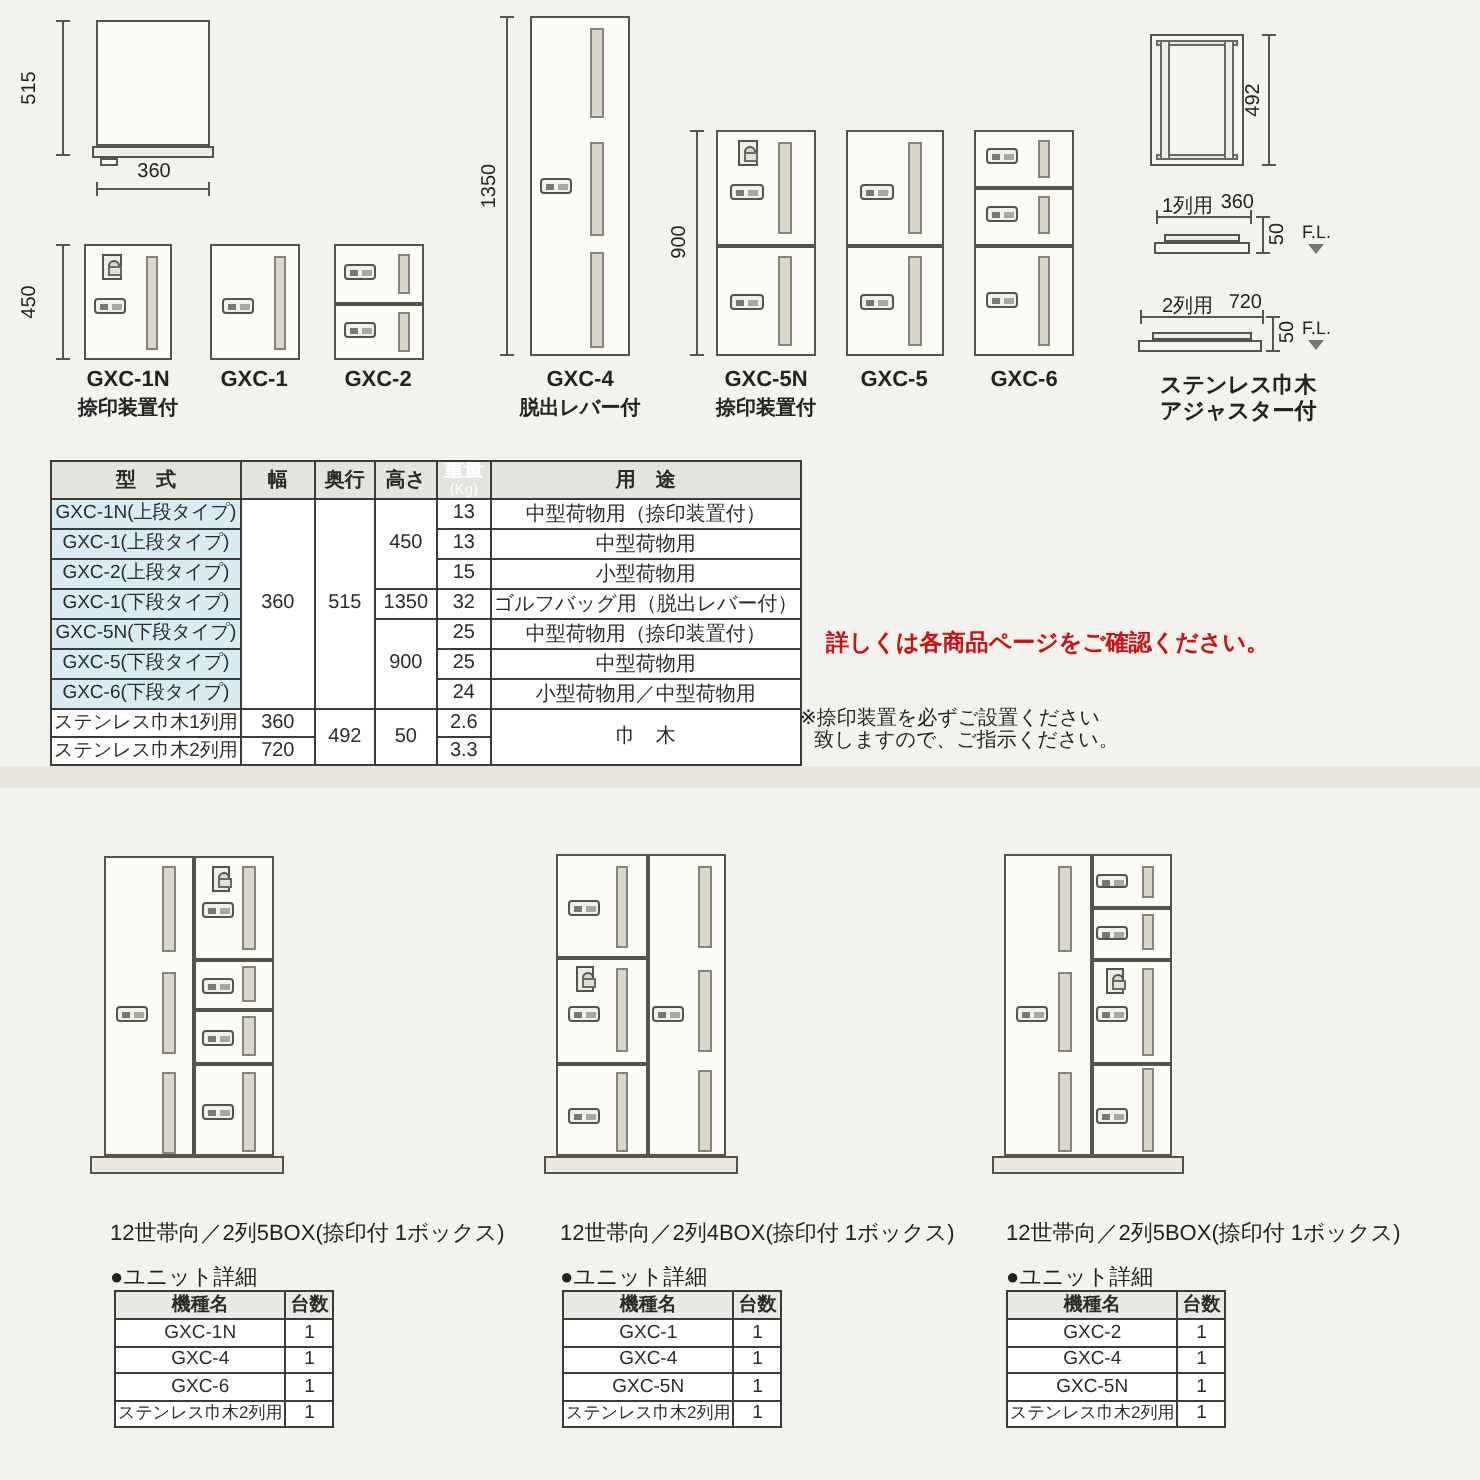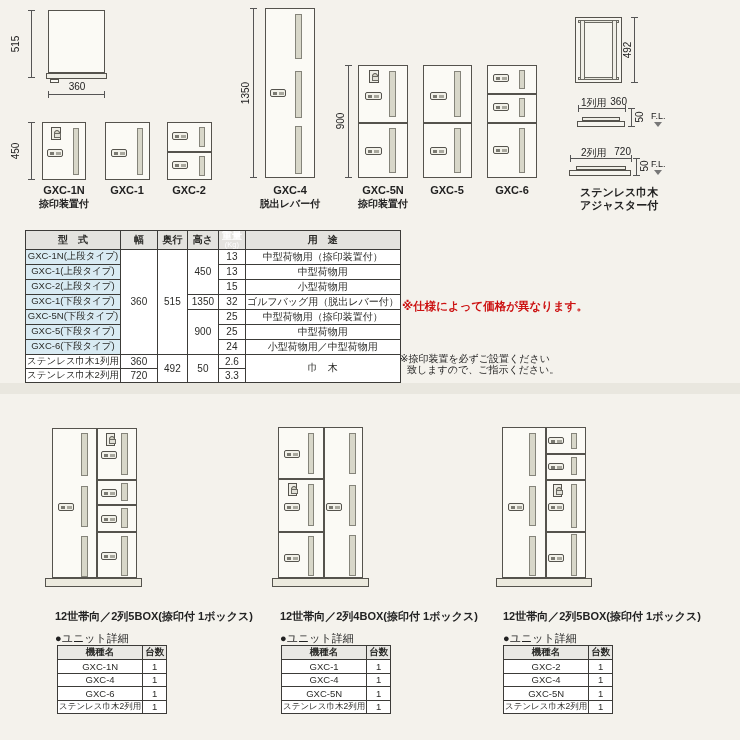--- a/index.html
+++ b/index.html
@@ -49,21 +49,21 @@
   table.spec td.model-w { background:#fff; font-size:9.5px; }
 
   
   .note-red { position:absolute; color:#cc1111; font-size:11.5px; font-weight:bold; white-space:nowrap; }
   .note-blk { position:absolute; color:#222; font-size:10px; white-space:nowrap; }
 
   .sep-band { position:absolute; left:0; width:740px; height:11px; background:#e9e7df; }
   .sec-title { position:absolute; font-size:14.5px; font-weight:bold; color:#1c1c1a; white-space:nowrap; }
 
   
-  .combo-caption { position:absolute; font-size:11px; font-weight:700; color:#222; white-space:nowrap; }
+  .combo-caption { position:absolute; font-size:11px; font-weight:400; color:#222; white-space:nowrap; }
   .detail-label { position:absolute; font-size:11px; font-weight:normal; color:#222; white-space:nowrap; }
   table.unit { position:absolute; border-collapse:collapse; table-layout:fixed; background:#701a75; }
   table.unit td { border:1px solid #3c3b38; font-size:9.5px; text-align:center; vertical-align:middle; height:13.5px; white-space:nowrap; overflow:hidden; background:#fff; padding:0 1px; }
   table.unit tr.head td { background:#e9e8e4; font-weight:bold; }
 </style>
 </head>
 <body>
 
 <div class="page">
 
@@ -252,21 +252,21 @@
       <td rowspan="2">巾　木</td>
     </tr>
     <tr>
       <td class="model-w">ステンレス巾木2列用</td>
       <td>720</td>
       <td>3.3</td>
     </tr>
   </tbody>
     </table>
 
-  <span class="note-red" style="left:402px; top:299px;">※仕様によって価格が異なります。</span>
+  <span class="note-red" style="left:413px; top:314px;">詳しくは各商品ページをご確認ください。</span>
   <span class="note-blk" style="left:400px; top:352px;">※捺印装置を必ずご設置ください</span>
   <span class="note-blk" style="left:407px; top:363px;">致しますので、ご指示ください。</span>
 
   <div class="sep-band" style="top:383px;"></div>
 
   <div>
     <div class="locker" style="left:52px; top:428px; width:85px; height:150px;">
       <div class="vdiv" style="left:43px;"></div>
       <div class="lock" style="left:5px; top:74px; width:16px; height:8px;"></div>
       <div class="slot" style="left:28px; top:4px; width:7px; height:43px;"></div>

